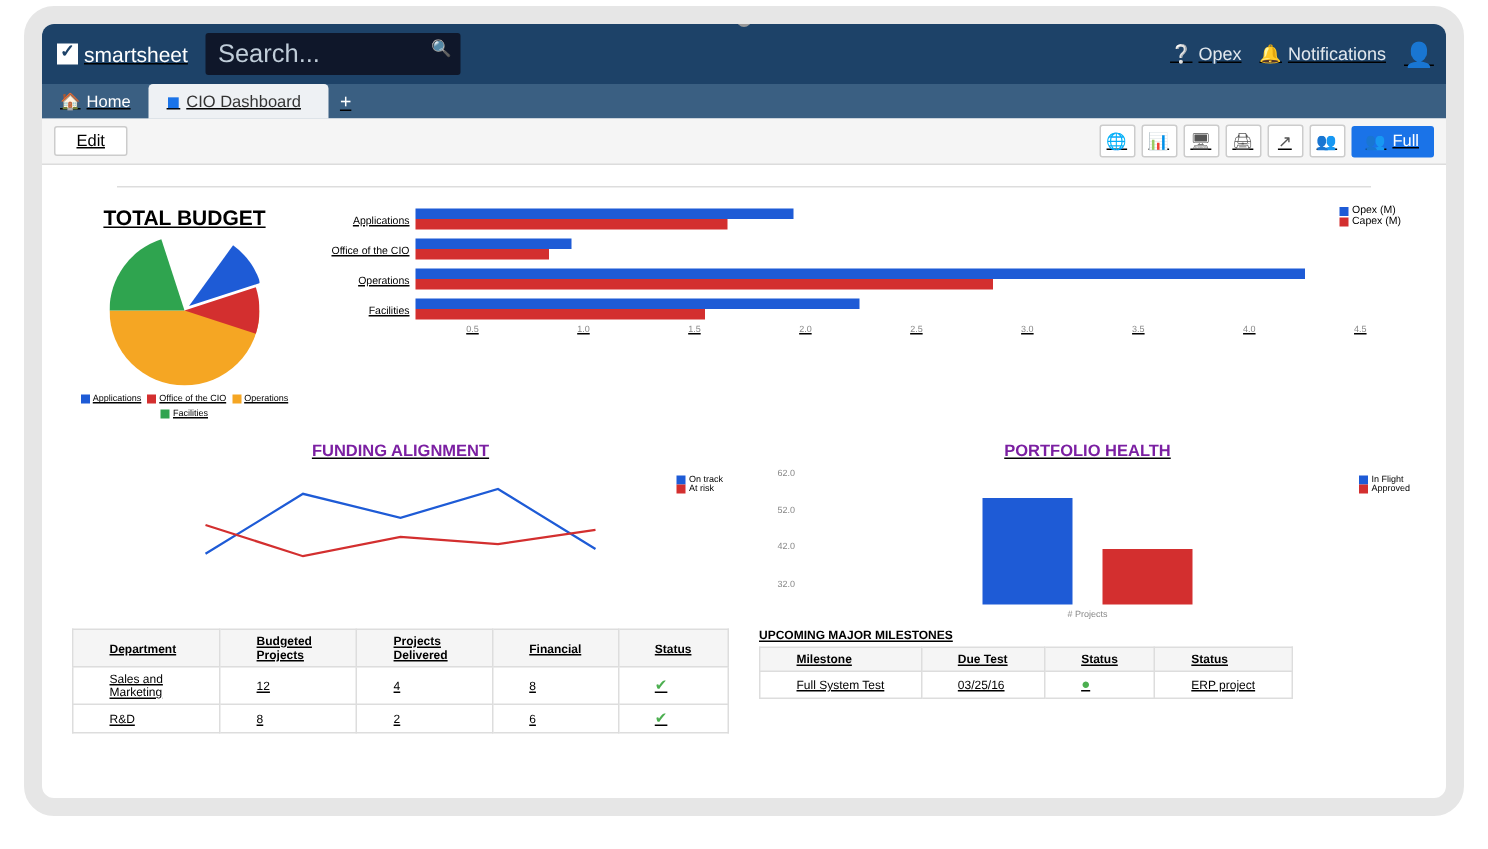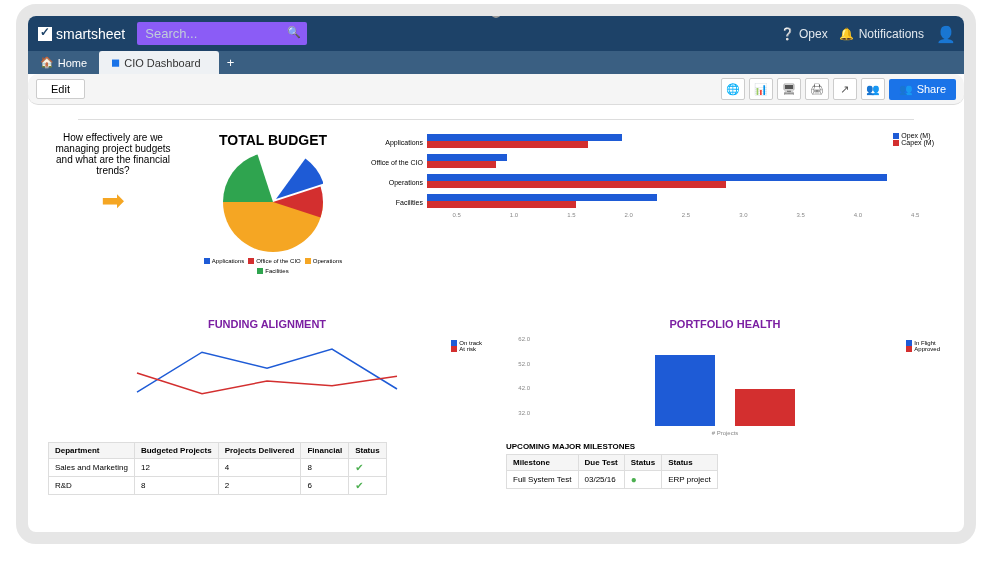--- a/index.html
+++ b/index.html
@@ -1,35 +1,35 @@
 <!DOCTYPE html>
 <html><head>
 <meta charset="utf-8">
 <style>
   * { box-sizing: border-box; margin: 0; padding: 0; }
   body { font-family: Arial, Helvetica, sans-serif; background: #fff; width: 992px; height: 566px; overflow: hidden; }
   .monitor { width: 960px; height: 540px; margin: 4px auto 0; border: 12px solid #e6e6e6; border-radius: 20px; background: #fff; position: relative; overflow: hidden; }
   .camera { position: absolute; top: -8px; left: 50%; transform: translateX(-50%); width: 10px; height: 10px; background: #999; border-radius: 50%; z-index: 100; }
-  .screen { width: 100%; height: 100%; display: flex; flex-direction: column; overflow: hidden; }
+  .screen { width: 100%; height: 100%; display: flex; flex-direction: column; overflow: hidden; text-decoration: underline; }
   .topbar { background: #1d4268; color: #fff; display: flex; align-items: center; padding: 6px 10px; gap: 12px; font-size: 12px; }
   .logo { display: flex; align-items: center; gap: 4px; font-weight: 400; font-size: 14px; }
   .logo-icon { width: 14px; height: 14px; background: #fff; display: inline-block; position: relative; }
   .logo-icon::after { content: "✓"; color: #1d4268; position: absolute; top: -2px; left: 2px; font-size: 12px; font-weight: bold; }
-  .search { background: #8b5cf6; border: none; color: #fff; padding: 4px 24px 4px 8px; border-radius: 2px; width: 170px; font-size: 13px; }
+  .search { background: #0f172a; border: none; color: #fff; padding: 4px 24px 4px 8px; border-radius: 2px; width: 170px; font-size: 17px; }
   .search::placeholder { color: #c0cdd9; }
   .search-wrap { position: relative; }
   .search-icon { position: absolute; right: 6px; top: 4px; color: #c0cdd9; font-size: 11px; }
   .spacer { flex: 1; }
   .toplink { display: flex; align-items: center; gap: 4px; cursor: pointer; color: #e2e8ee; }
   .avatar { width: 18px; height: 18px; display: inline-block; font-size: 16px; }
   .tabbar { background: #3a5f82; display: flex; align-items: center; font-size: 11px; }
   .tab-home { background: #3a5f82; color: #fff; padding: 5px 12px; display: flex; align-items: center; gap: 4px; cursor: pointer; }
   .tab-active { background: #eef1f4; color: #333; padding: 5px 18px 5px 12px; display: flex; align-items: center; gap: 4px; cursor: pointer; border-radius: 3px 3px 0 0; }
   .tab-add { color: #fff; padding: 4px 8px; cursor: pointer; font-size: 13px; }
-  .toolbar { background: #f5f5f5; border-bottom: 1px solid #dcdcdc; display: flex; align-items: center; padding: 4px 8px; gap: 4px; font-size: 11px; border-radius: 10px; }
+  .toolbar { background: #f5f5f5; border-bottom: 1px solid #dcdcdc; display: flex; align-items: center; padding: 4px 8px; gap: 4px; font-size: 11px; }
   .btn-edit { background: #fff; border: 1px solid #ccc; padding: 3px 14px; border-radius: 2px; cursor: pointer; font-size: 11px; }
   .icon-btn { background: #fff; border: 1px solid #ccc; width: 24px; height: 22px; border-radius: 2px; cursor: pointer; display: flex; align-items: center; justify-content: center; font-size: 11px; color: #555; }
   .icon-btn.blue { color: #1a73e8; }
   .share-btn { background: #1a73e8; color: #fff; border: none; padding: 4px 10px; border-radius: 2px; cursor: pointer; font-size: 11px; display: flex; align-items: center; gap: 4px; }
   .content { flex: 1; overflow-y: auto; padding: 10px 20px; }
   .page-title { color: #7b1fa2; font-size: 24px; font-weight: bold; text-align: center; margin: 6px 0; }
   .title-underline { border-bottom: 1px solid #ddd; margin: 4px 30px 12px; }
   .row1 { display: flex; gap: 20px; margin-bottom: 16px; }
   .question-box { width: 130px; font-size: 10px; text-align: center; }
   .question-text { margin-bottom: 8px; }
@@ -42,29 +42,29 @@
   .leg-sw { width: 6px; height: 6px; display: inline-block; }
   .hbar-box { flex: 1; position: relative; }
   .hbar-legend { position: absolute; top: 0; right: 10px; font-size: 7px; }
   .hbar-row { display: flex; align-items: center; height: 20px; gap: 4px; }
   .hbar-label { width: 55px; font-size: 7px; text-align: right; }
   .hbar-bars { flex: 1; position: relative; height: 16px; }
   .hbar-opex, .hbar-capex { height: 7px; }
   .hbar-axis { display: flex; font-size: 6px; color: #888; margin-left: 60px; }
   .hbar-tick { text-align: center; }
   .row2 { display: flex; gap: 20px; margin-bottom: 16px; }
-  .panel { flex: 1; margin-top: 28px; }
+  .panel { flex: 1; }
   .panel-title { color: #7b1fa2; font-size: 11px; font-weight: bold; text-align: center; margin-bottom: 6px; }
   .line-chart { height: 90px; position: relative; }
   .bar-chart { height: 90px; position: relative; display: flex; align-items: flex-end; justify-content: center; gap: 20px; }
   .vbar { width: 60px; }
   .mini-legend { position: absolute; top: 4px; right: 4px; font-size: 6px; }
   .tables-row { display: flex; gap: 20px; }
   .tbl { flex: 1; font-size: 8px; border-collapse: collapse; }
-  .tbl th, .tbl td { border: 1px solid #ddd; padding: 3px 6px; text-align: left; }
+  .tbl th, .tbl td { border: 1px solid #ddd; padding: 3px 24px; text-align: left; }
   .tbl th { background: #f5f5f5; font-weight: bold; }
   .milestone-title { font-size: 8px; font-weight: bold; margin-bottom: 3px; }
   .status-dot { color: #4caf50; font-size: 10px; }
   .yaxis { position: absolute; left: 0; top: 0; bottom: 10px; width: 24px; font-size: 6px; color: #888; display: flex; flex-direction: column; justify-content: space-between; text-align: right; }
 </style>
 </head>
 <body>
 
 <div class="monitor">
   <div class="camera"></div>
@@ -107,32 +107,28 @@
       <button class="btn-edit">Edit</button>
       <div class="spacer"></div>
       <div class="icon-btn blue">🌐</div>
       <div class="icon-btn">📊</div>
       <div class="icon-btn">🖥</div>
       <div class="icon-btn">🖨</div>
       <div class="icon-btn">↗</div>
       <div class="icon-btn blue">👥</div>
       <button class="share-btn">
         <span>👥</span>
-        <span>Share</span>
+        <span>Full</span>
       </button>
     </div>
 
     <div class="content">
       <div class="title-underline"></div>
 
       <div class="row1">
-        <div class="question-box">
-          <div class="question-text">How effectively are we managing project budgets and what are the financial trends?</div>
-          <div class="arrow">➡</div>
-        </div>
 
         <div class="budget-box">
           <div class="section-subtitle">TOTAL BUDGET</div>
           <div class="pie-wrap">
             <svg viewBox="0 0 100 100" width="100" height="100">
 
               <path d="M50 50 L50 0 A50 50 0 0 1 50 100 Z" fill="#f5a623" transform="rotate(90 50 50)"></path>
 
               <path d="M50 50 L50 0 A50 50 0 0 1 97.55 34.55 Z" fill="#2fa44f" transform="rotate(270 50 50)"></path>
 

